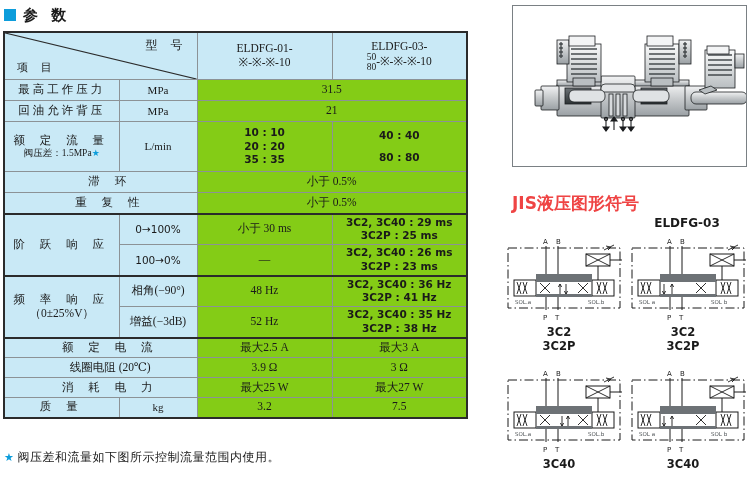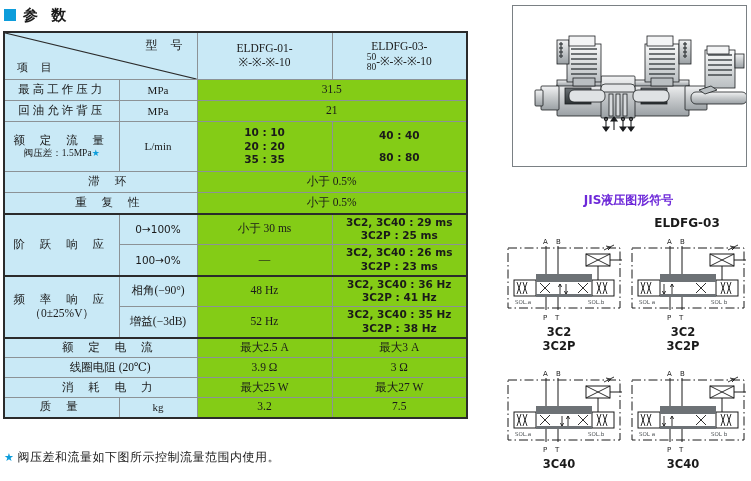--- a/index.html
+++ b/index.html
@@ -96,23 +96,22 @@
   .photo-box {
     position: absolute; left: 512px; top: 5px;
     width: 233px; height: 160px;
     border: 1px solid #7a8084; background: #fff;
   }
   .photo-box svg { display: block; }
 
   
   .jis-title {
     position: absolute; left: 512px; top: 192px; width: 233px;
-    text-align: center;
     font-family: "DejaVu Sans", sans-serif;
-    font-weight: bold; font-size: 12px; color: #6d28d9;
+    font-weight: bold; font-size: 17px; color: #ef4444;
   }
   .sym-grid {
     position: absolute; left: 500px; top: 216px;
     width: 251px; height: 262px;
   }
   .sym-col-hdr {
     position: absolute; font-family: "DejaVu Sans", sans-serif;
     font-weight: bold; font-size: 12px; text-align: center; width: 110px;
   }
   .sym-cap {

